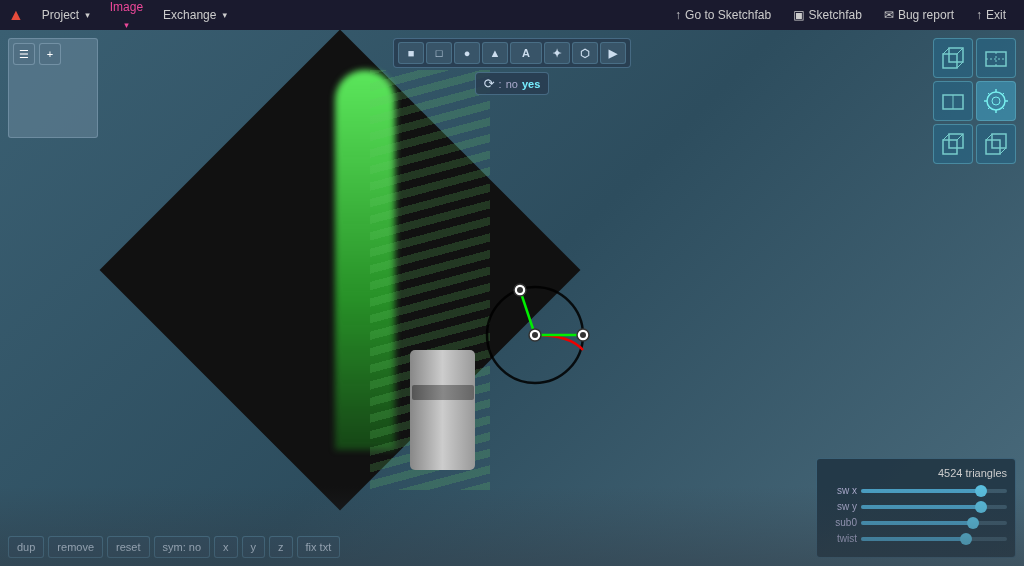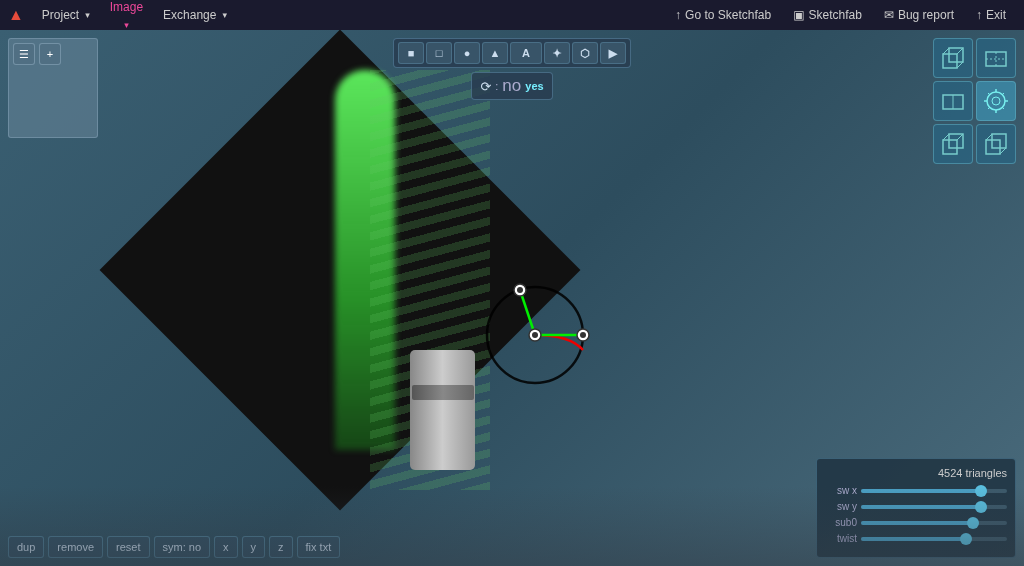--- a/index.html
+++ b/index.html
@@ -238,21 +238,21 @@
       padding: 3px 8px;
       gap: 4px;
       font-size: 12px;
       color: #cde;
     }
     .sym-icon {
       font-size: 13px;
       cursor: pointer;
     }
     .sym-label { color: #aac; font-size: 11px; }
-    .sym-no { color: #aac; font-size: 17px; }
+    .sym-no { color: #aac; font-size: 11px; }
     .sym-yes { color: #7ef; font-size: 11px; cursor: pointer; font-weight: bold; }
 
     
     #view-cube {
       position: absolute;
       top: 8px;
       right: 8px;
       display: grid;
       grid-template-columns: 40px 40px;
       grid-template-rows: 40px 40px 40px;

